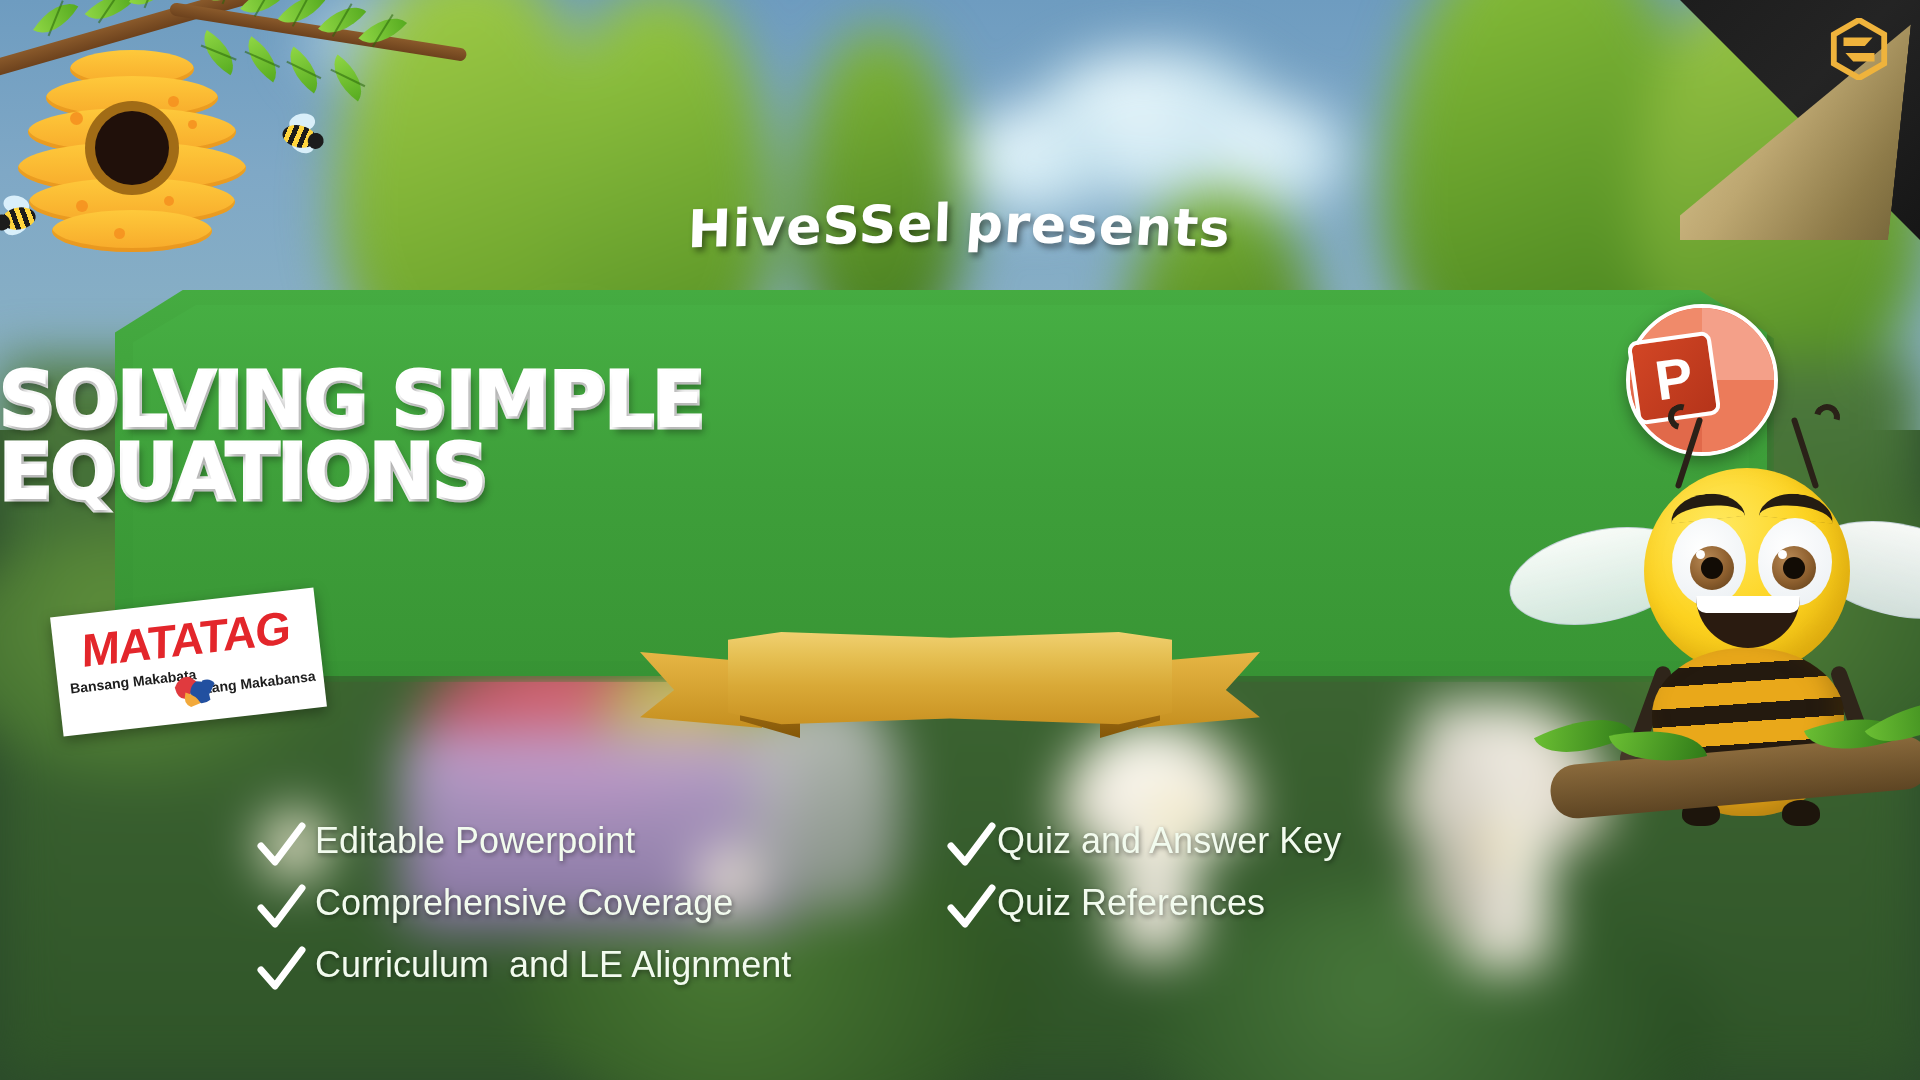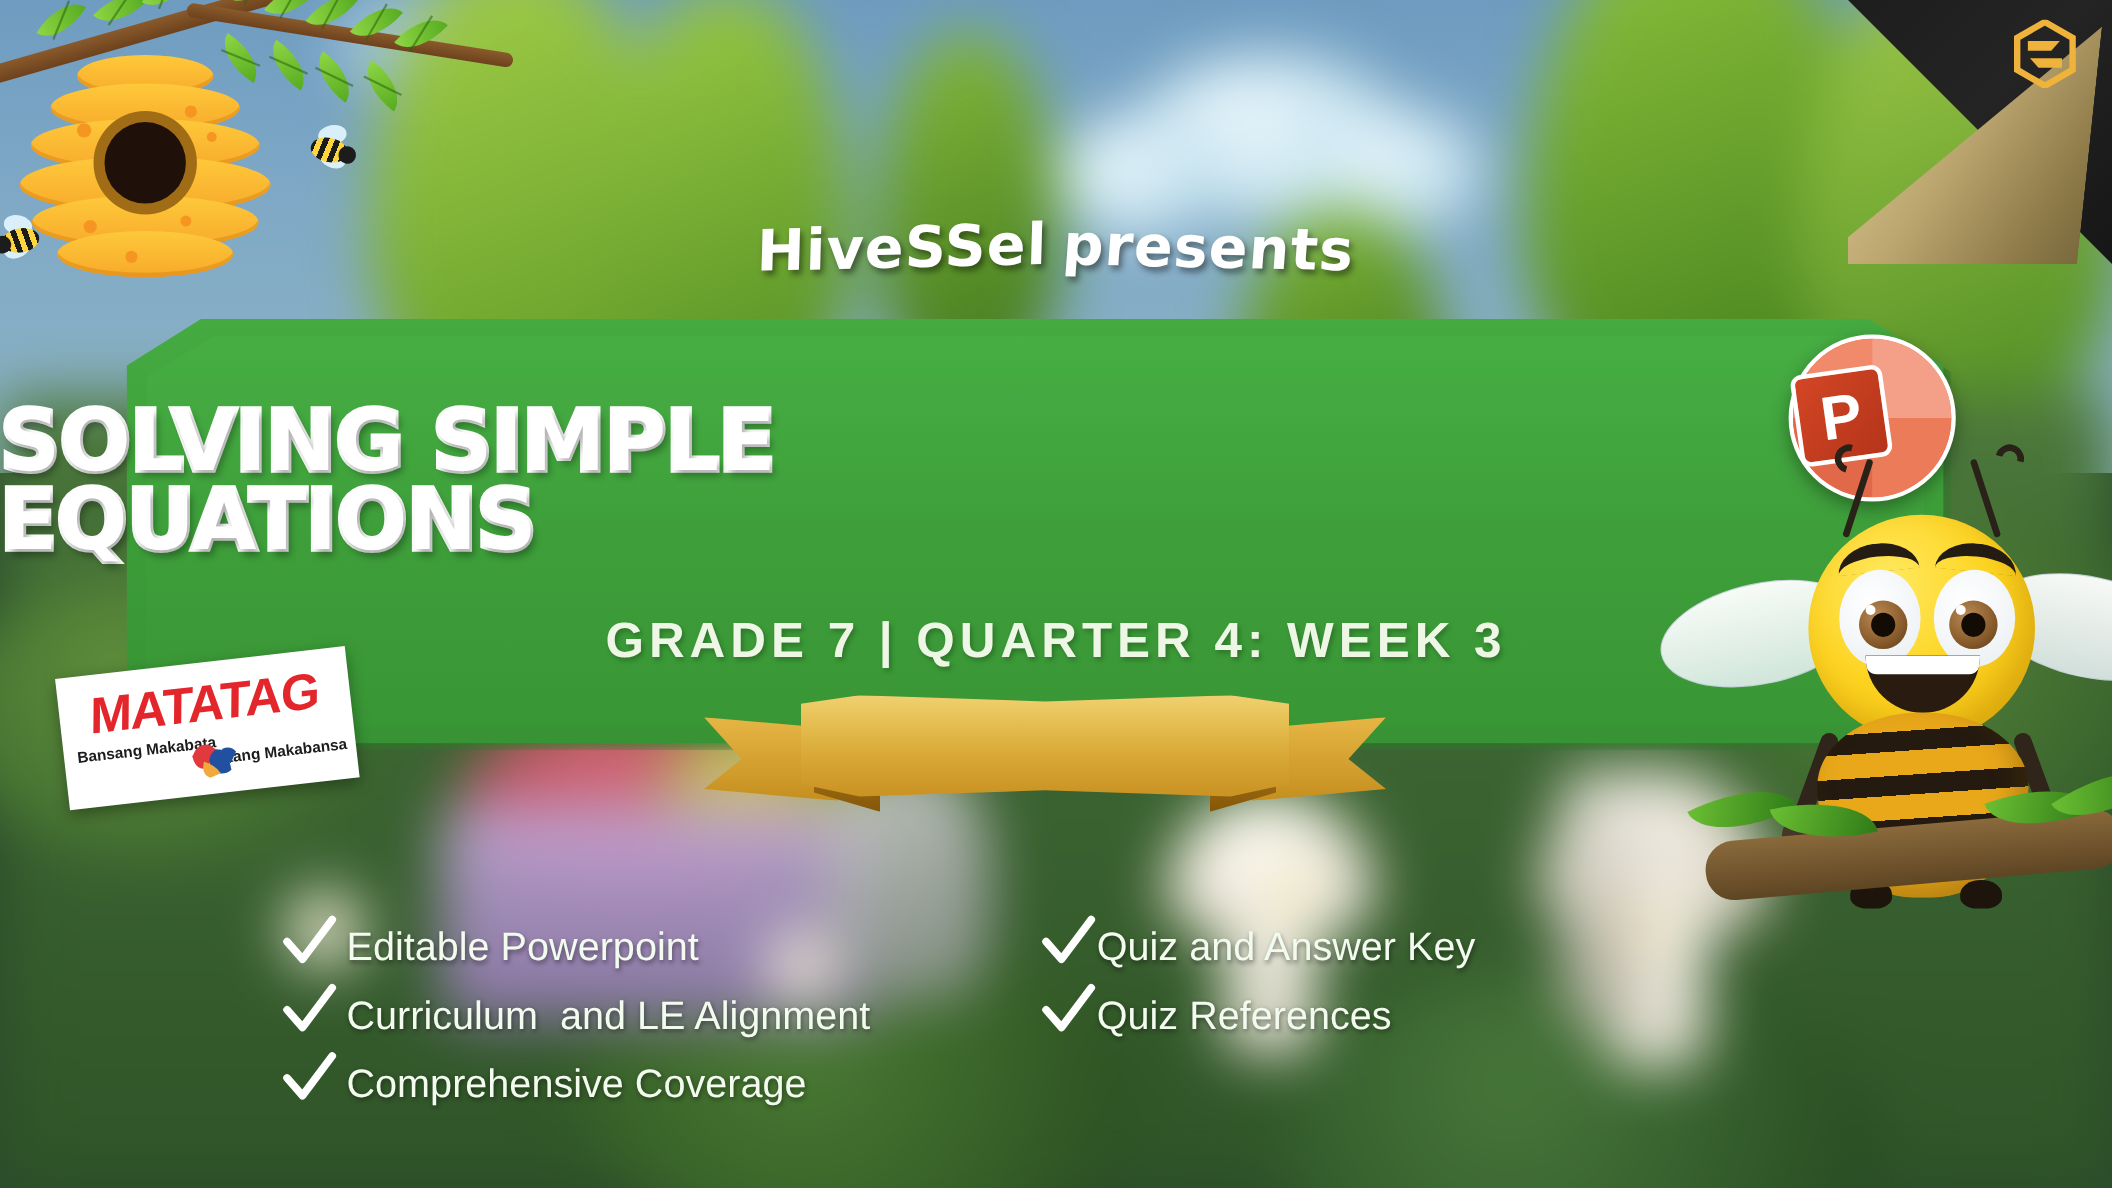--- a/index.html
+++ b/index.html
@@ -125,21 +125,21 @@
   .rb-text { position:absolute; left:88px; top:0px; width:444px; height:96px;
              display:flex; align-items:center; justify-content:center;
              font-family:"Liberation Sans", sans-serif; font-weight:700; font-size:30px;
              color:#fffdf2; letter-spacing:5px; text-shadow:1px 2px 3px rgba(90,60,0,.55); }
 
   
   .features { position:absolute; left:255px; top:820px; width:1420px; }
   .feat-col { position:absolute; top:0; }
   .feat-col.left { left:0px; width:640px; }
   .feat-col.right { left:690px; width:730px; }
-  .feat-row { display:flex; align-items:flex-end; height:62px; }
+  .feat-row { display:flex; align-items:flex-start; height:62px; }
   .check { width:52px; flex:0 0 52px; display:block; }
   .feat-label { font-family:"Liberation Sans", sans-serif; font-weight:400; font-size:36px;
                 color:#f2fbee; text-shadow:1px 2px 5px rgba(0,0,0,.45); white-space:pre; }
   .feat-col.left .feat-label { margin-left:8px; }
   .feat-col.right .feat-label { margin-left:0px; }
 
   
   .matatag { position:absolute; left:56px; top:602px; width:265px; height:120px;
              background:#ffffff; transform:rotate(-6.5deg);
              box-shadow:0 5px 14px rgba(0,0,0,.35); }
@@ -359,21 +359,20 @@
 
   <div class="banner-shadow"></div>
   <div class="banner"></div>
   <div class="banner-inner"></div>
 
   <div class="main-title">
     <span class="l1">SOLVING SIMPLE</span>
     <span class="l2">EQUATIONS</span>
   </div>
 
-  <div class="subtitle">GRADE 7 | QUARTER 4: WEEK 3</div>
 
   <div class="ribbon-wrap">
     <div class="rb-tail l"></div>
     <div class="rb-tail r"></div>
     <div class="rb-fold l"></div>
     <div class="rb-fold r"></div>
     <div class="rb-main"></div>
   </div>
 
   <div class="features">
@@ -382,27 +381,27 @@
       <div class="feat-row">
         <svg class="check" viewBox="0 0 52 52">
           <path d="M6 26 L20 42 L47 6" fill="none" stroke="#ffffff" stroke-width="7" stroke-linecap="round" stroke-linejoin="round"></path>
         </svg>
         <span class="feat-label">Editable Powerpoint</span>
       </div>
       <div class="feat-row">
         <svg class="check" viewBox="0 0 52 52">
           <path d="M6 26 L20 42 L47 6" fill="none" stroke="#ffffff" stroke-width="7" stroke-linecap="round" stroke-linejoin="round"></path>
         </svg>
-        <span class="feat-label">Curriculum  and LE Alignment</span>
+        <span class="feat-label">Comprehensive Coverage</span>
       </div>
       <div class="feat-row">
         <svg class="check" viewBox="0 0 52 52">
           <path d="M6 26 L20 42 L47 6" fill="none" stroke="#ffffff" stroke-width="7" stroke-linecap="round" stroke-linejoin="round"></path>
         </svg>
-        <span class="feat-label">Comprehensive Coverage</span>
+        <span class="feat-label">Curriculum  and LE Alignment</span>
       </div>
     </div>
 
     <div class="feat-col right">
       <div class="feat-row">
         <svg class="check" viewBox="0 0 52 52">
           <path d="M6 26 L20 42 L47 6" fill="none" stroke="#ffffff" stroke-width="7" stroke-linecap="round" stroke-linejoin="round"></path>
         </svg>
         <span class="feat-label">Quiz and Answer Key</span>
       </div>

